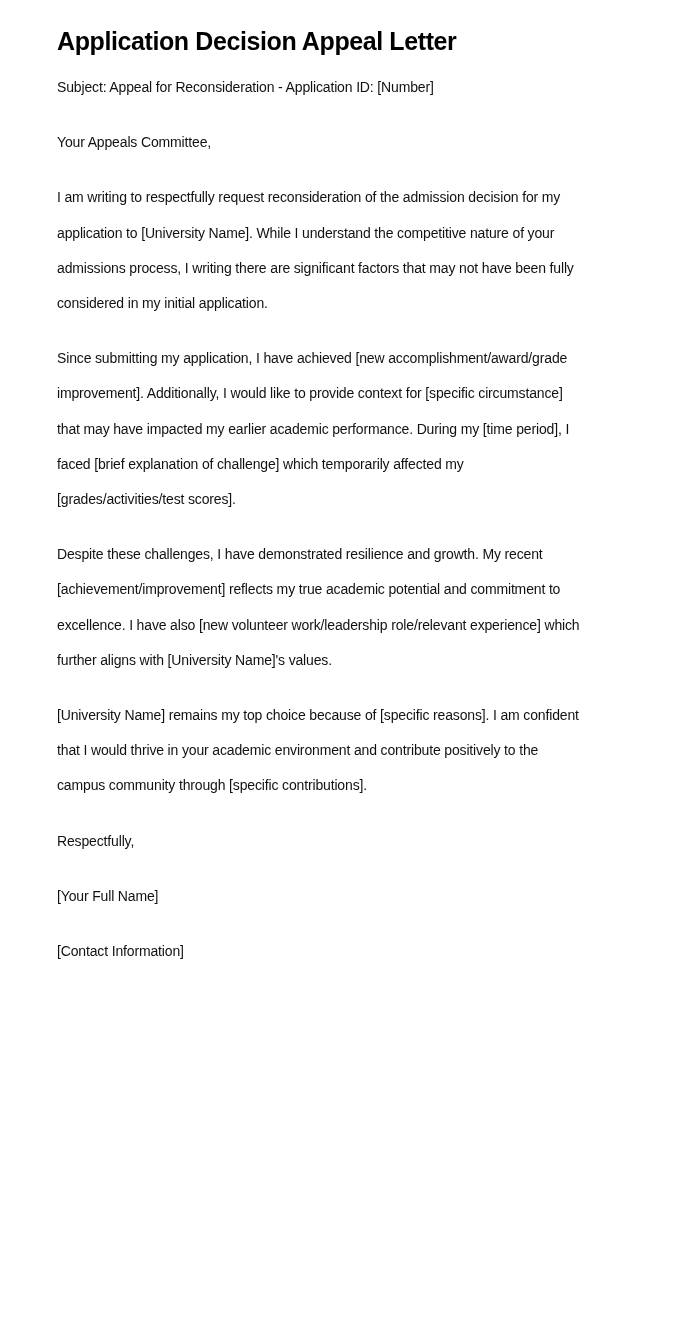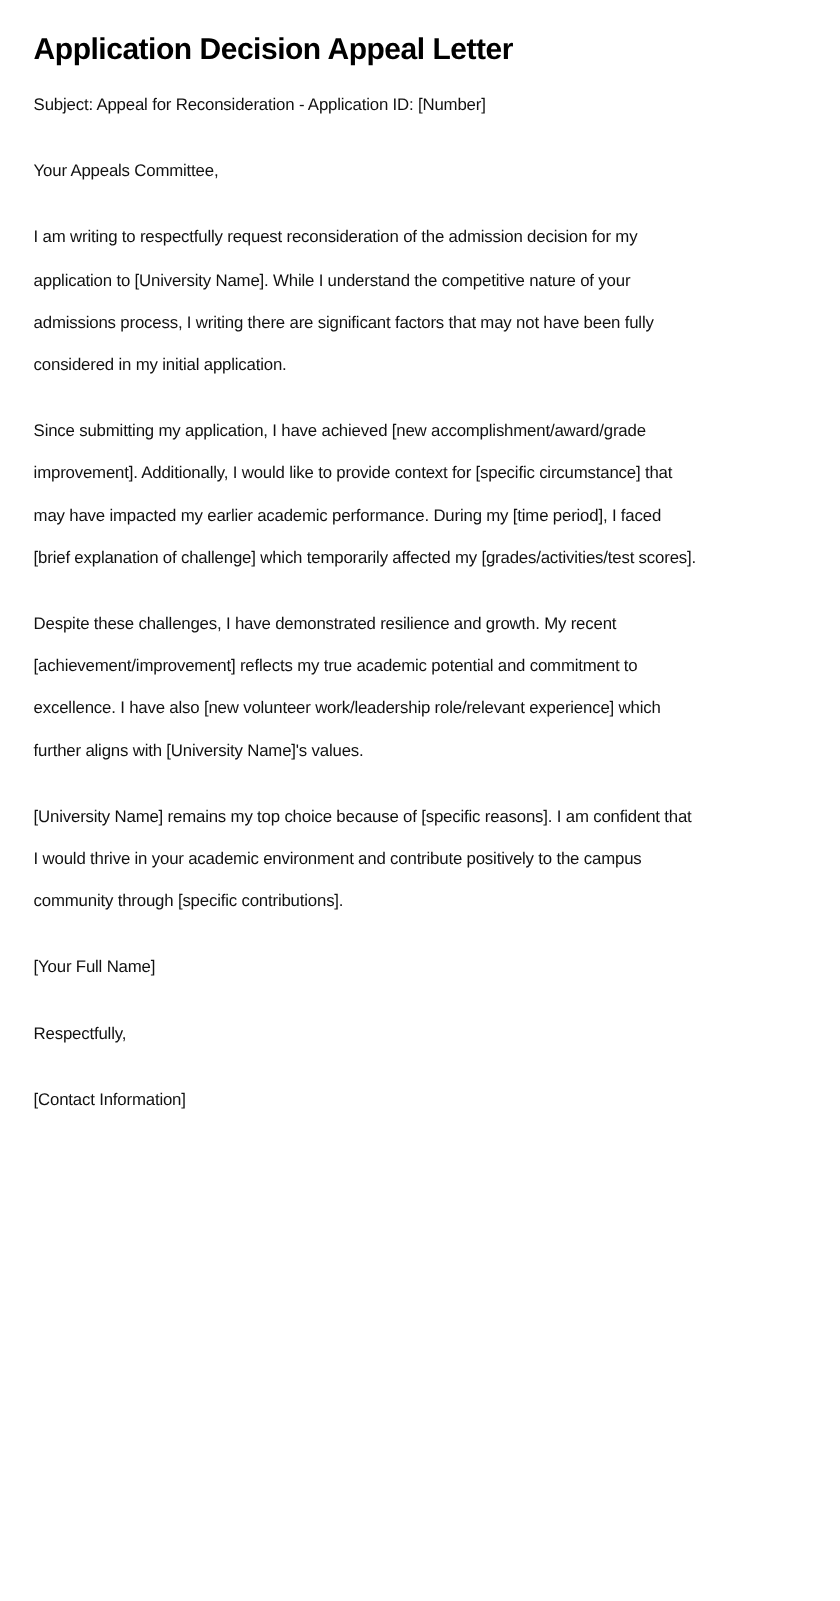--- a/index.html
+++ b/index.html
@@ -9,21 +9,21 @@
     }
     body {
       width: 700px;
       height: 1334px;
       overflow: hidden;
       font-family: "Liberation Sans", sans-serif;
       color: #111111;
     }
     .page {
       position: relative;
-      padding: 26px 40px 0 28px;
+      padding: 26px 40px 0 57px;
       box-sizing: border-box;
       width: 620px;
     }
     .title {
       font-family: "Liberation Sans", sans-serif;
       font-weight: bold;
       font-size: 25px;
       line-height: 30px;
       margin: 0 0 14px 0;
       color: #000000;
@@ -44,16 +44,16 @@
 <body>
 
 <div class="page">
   <h1 class="title">Application Decision Appeal Letter</h1>
   <p class="para single">Subject: Appeal for Reconsideration - Application ID: [Number]</p>
   <p class="para single">Your Appeals Committee,</p>
   <p class="para">I am writing to respectfully request reconsideration of the admission decision for my application to [University Name]. While I understand the competitive nature of your admissions process, I writing there are significant factors that may not have been fully considered in my initial application.</p>
   <p class="para">Since submitting my application, I have achieved [new accomplishment/award/grade improvement]. Additionally, I would like to provide context for [specific circumstance] that may have impacted my earlier academic performance. During my [time period], I faced [brief explanation of challenge] which temporarily affected my [grades/activities/test scores].</p>
   <p class="para">Despite these challenges, I have demonstrated resilience and growth. My recent [achievement/improvement] reflects my true academic potential and commitment to excellence. I have also [new volunteer work/leadership role/relevant experience] which further aligns with [University Name]'s values.</p>
   <p class="para">[University Name] remains my top choice because of [specific reasons]. I am confident that I would thrive in your academic environment and contribute positively to the campus community through [specific contributions].</p>
+  <p class="para single">Respectfully,</p>
   <p class="para single">[Your Full Name]</p>
-  <p class="para single">Respectfully,</p>
   <p class="para single">[Contact Information]</p>
 </div>
 
 </body></html>

